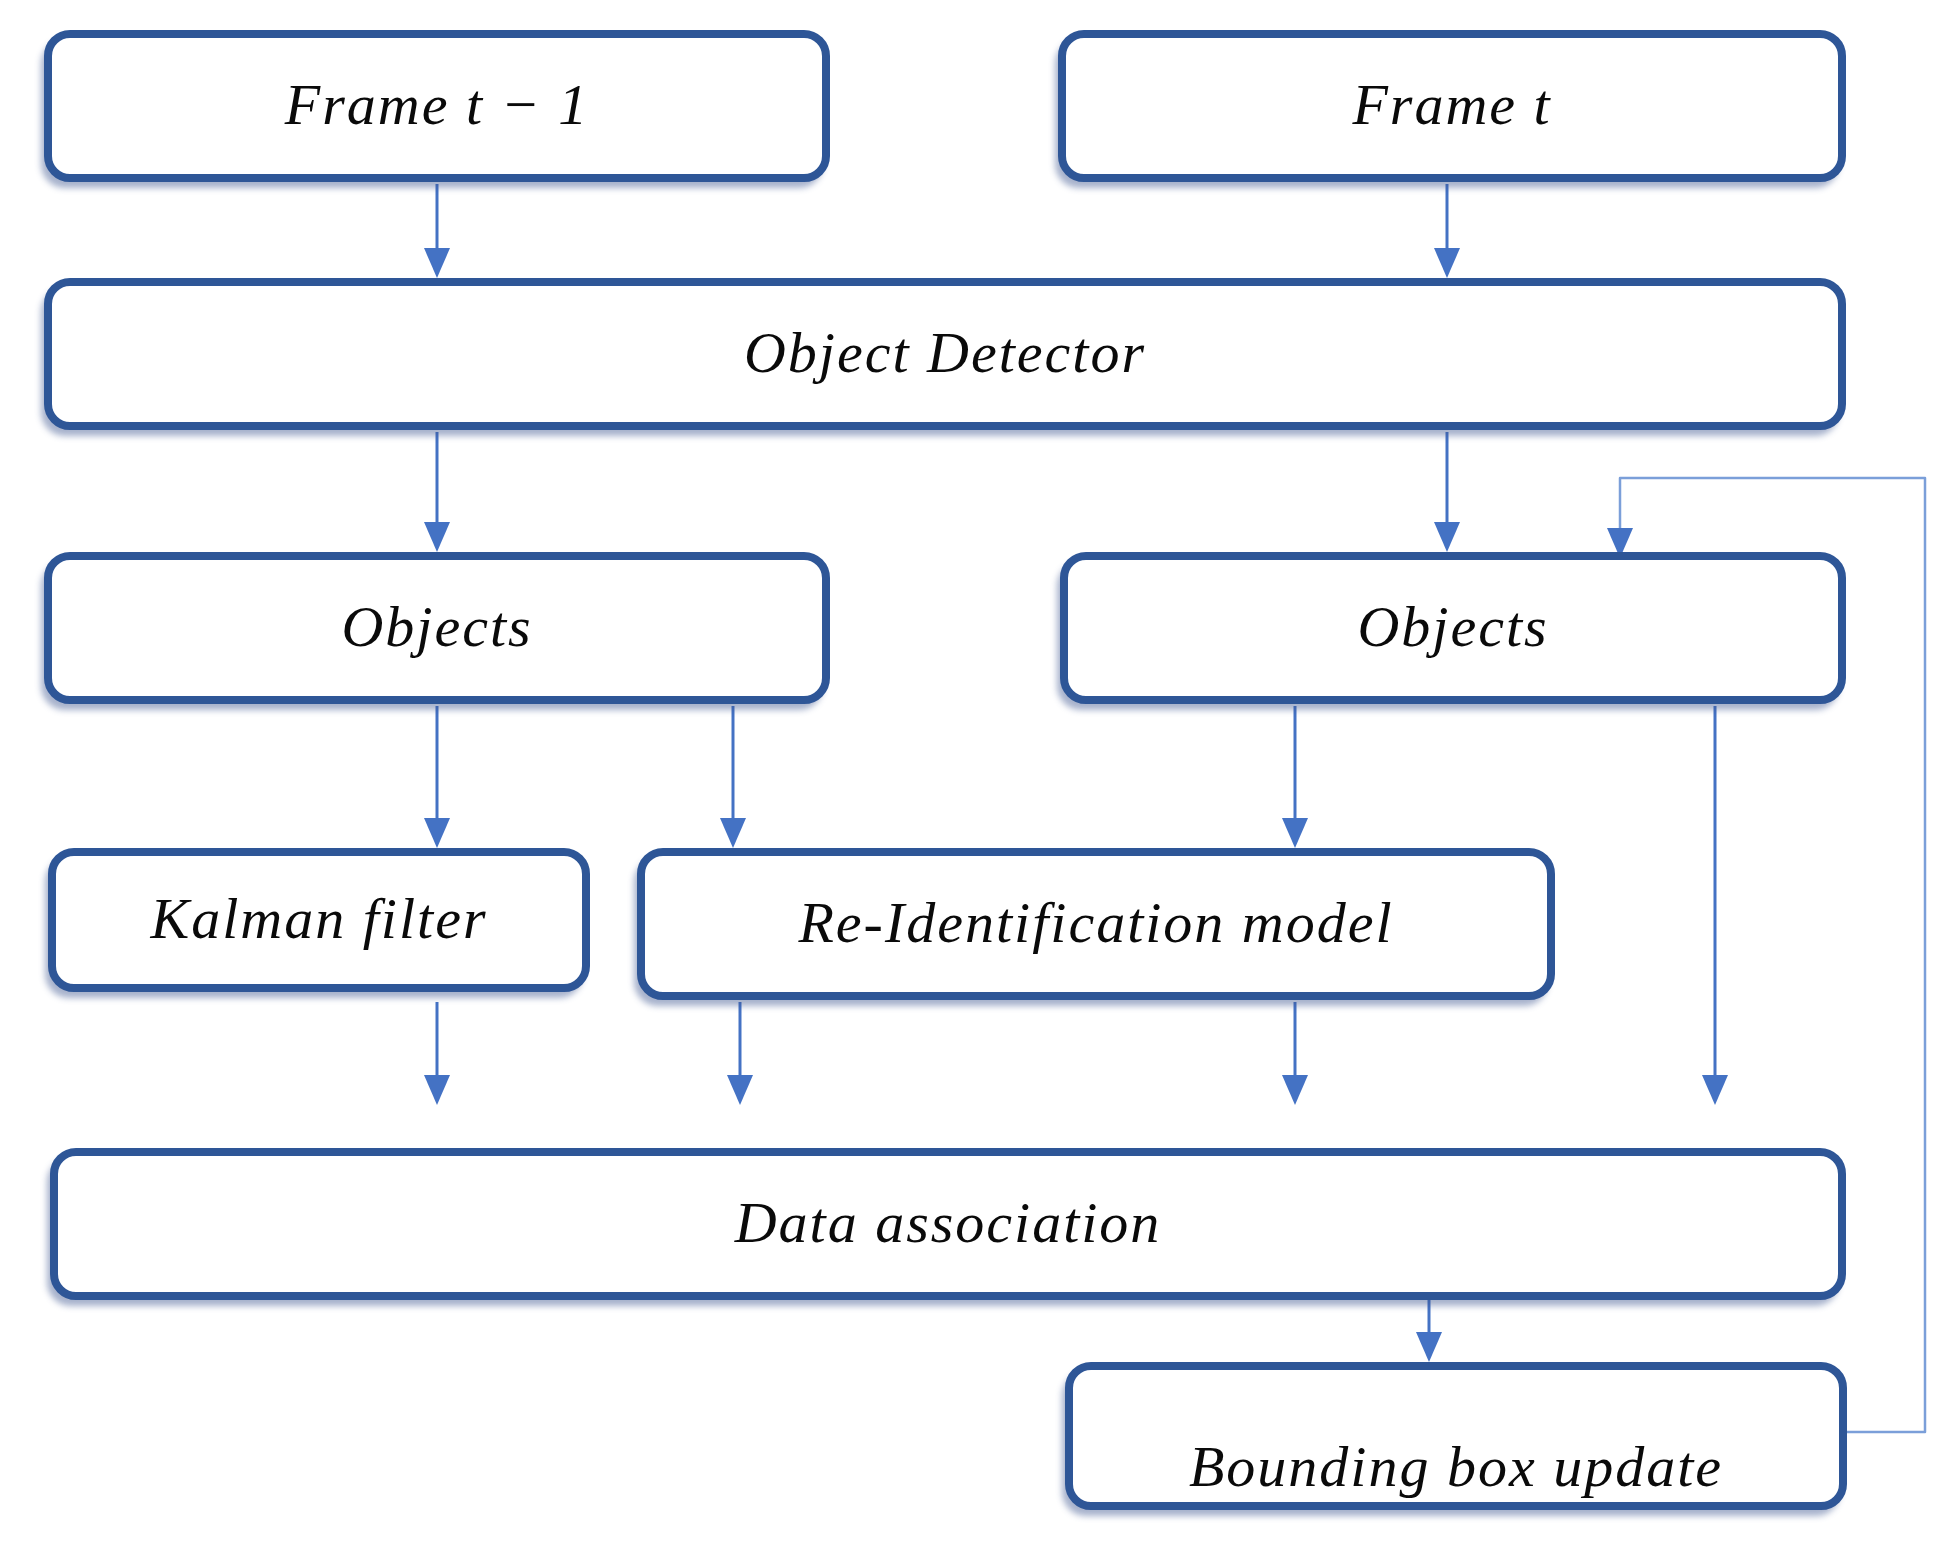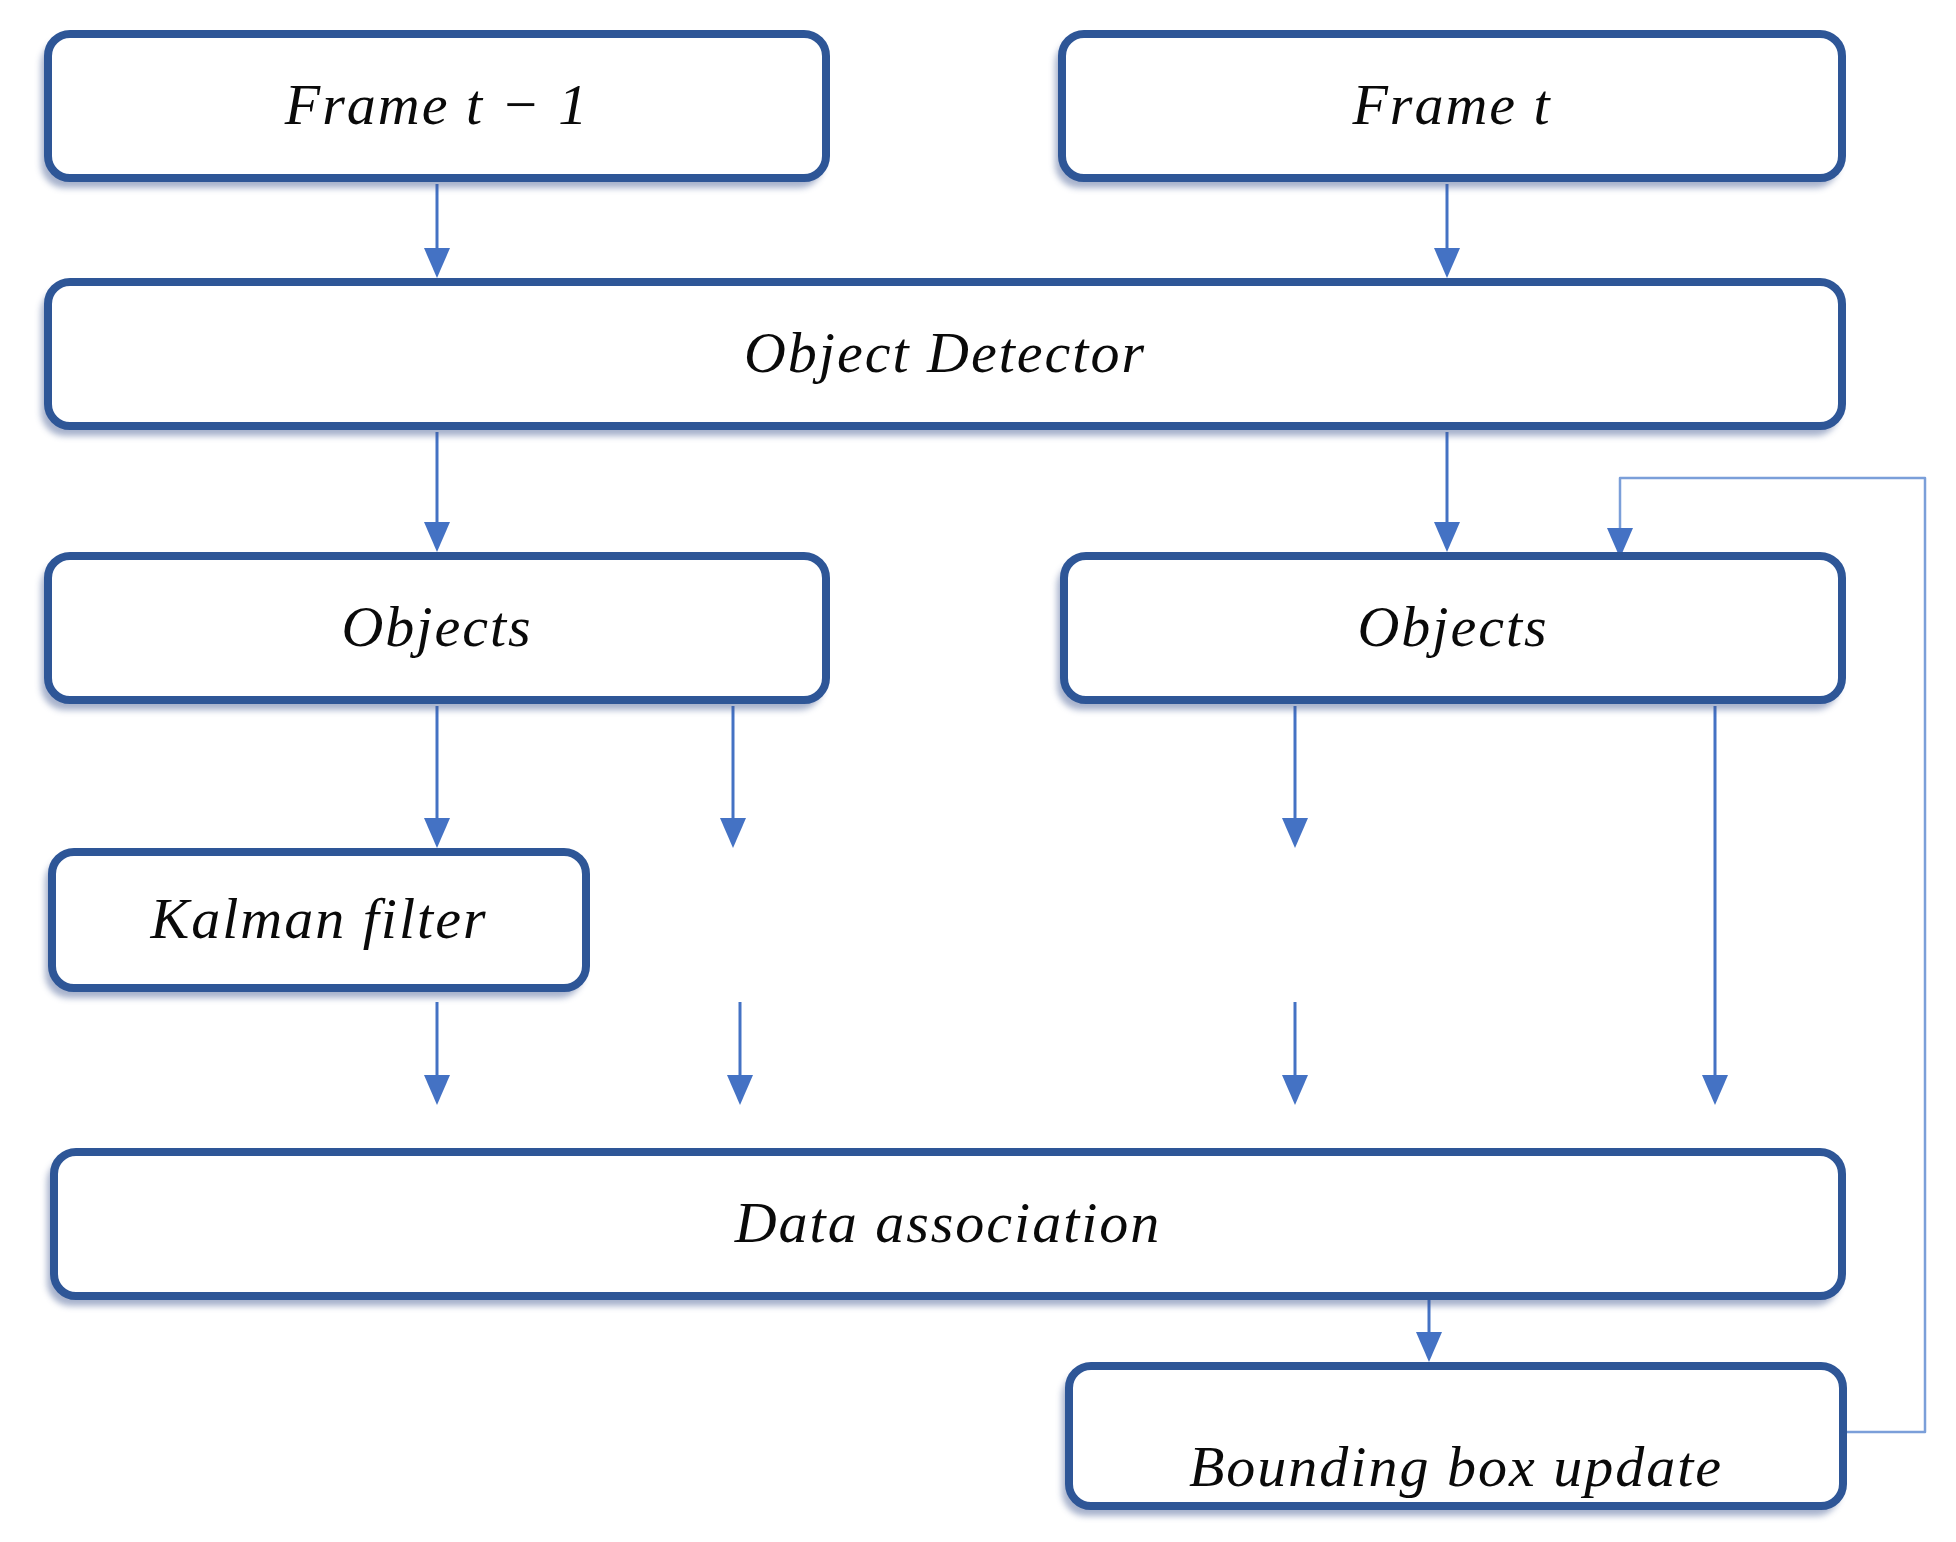--- a/index.html
+++ b/index.html
@@ -140,20 +140,23 @@
   </div>
 
   <div class="node" id="n-objects-right">
     <span class="lbl">Objects</span>
   </div>
 
   <div class="node" id="n-kalman">
     <span class="lbl">Kalman filter</span>
   </div>
 
+  <div class="node" id="n-reid">
+    <span class="lbl">Re-Identification model</span>
+  </div>
 
   <div class="node" id="n-dataassoc">
     <span class="lbl">Data association</span>
   </div>
 
   <div class="node" id="n-bboxupdate">
     <span class="lbl">Bounding box update</span>
   </div>
 
 </div>

